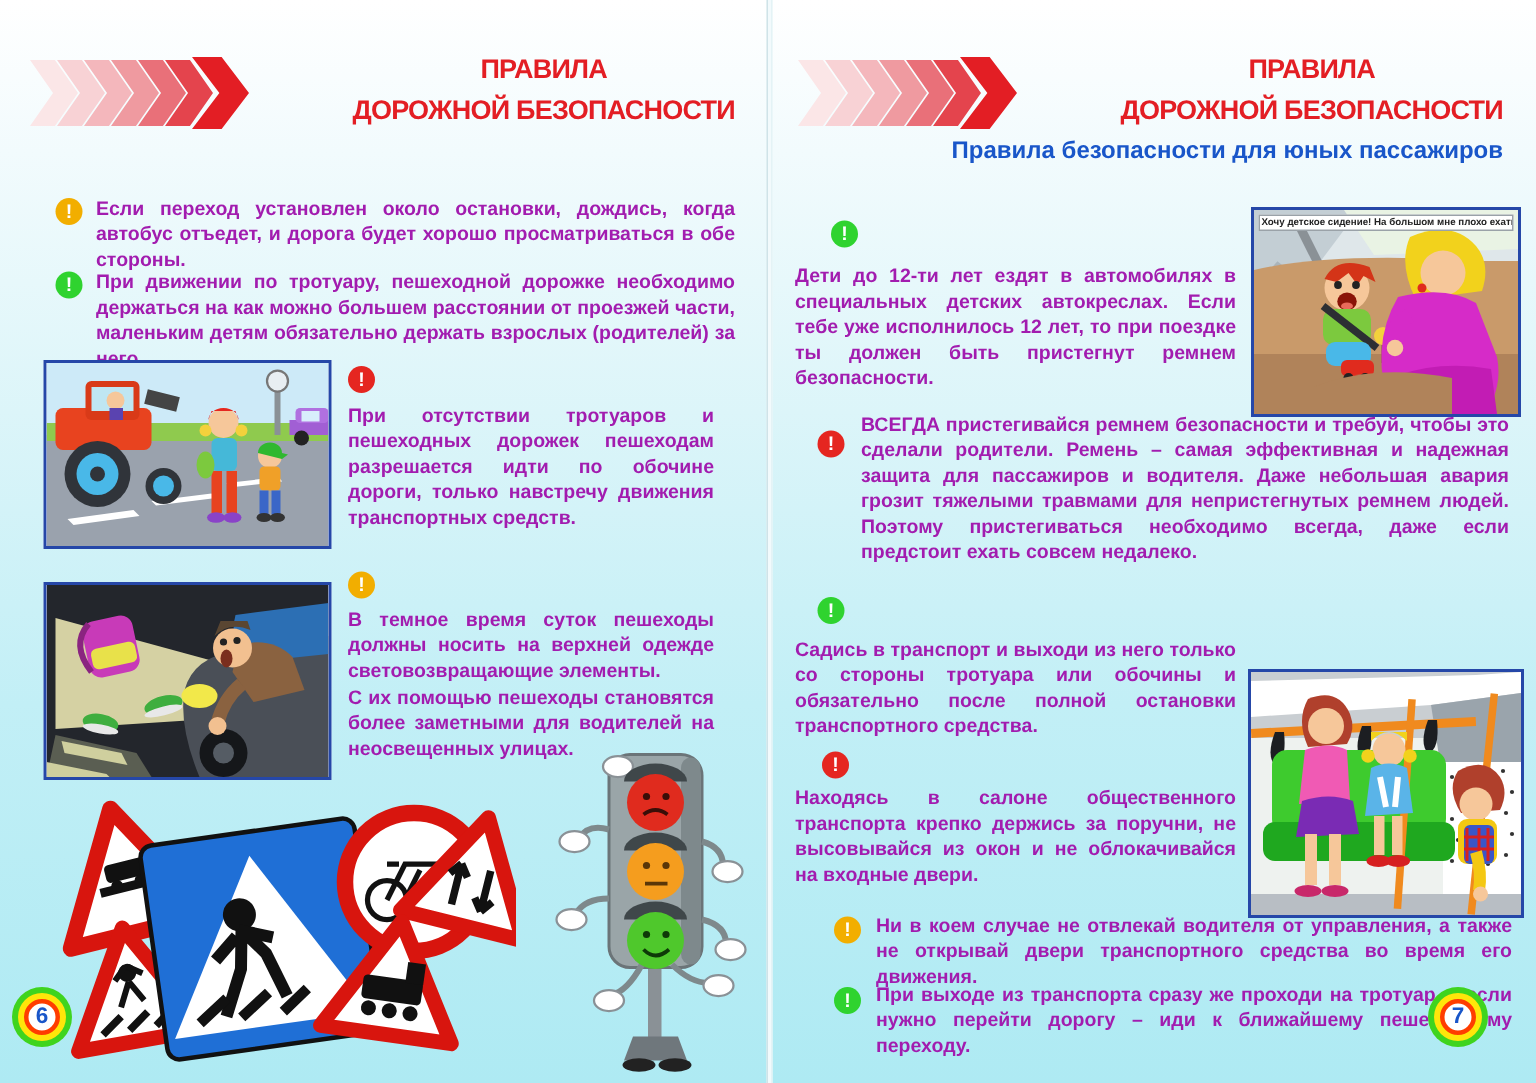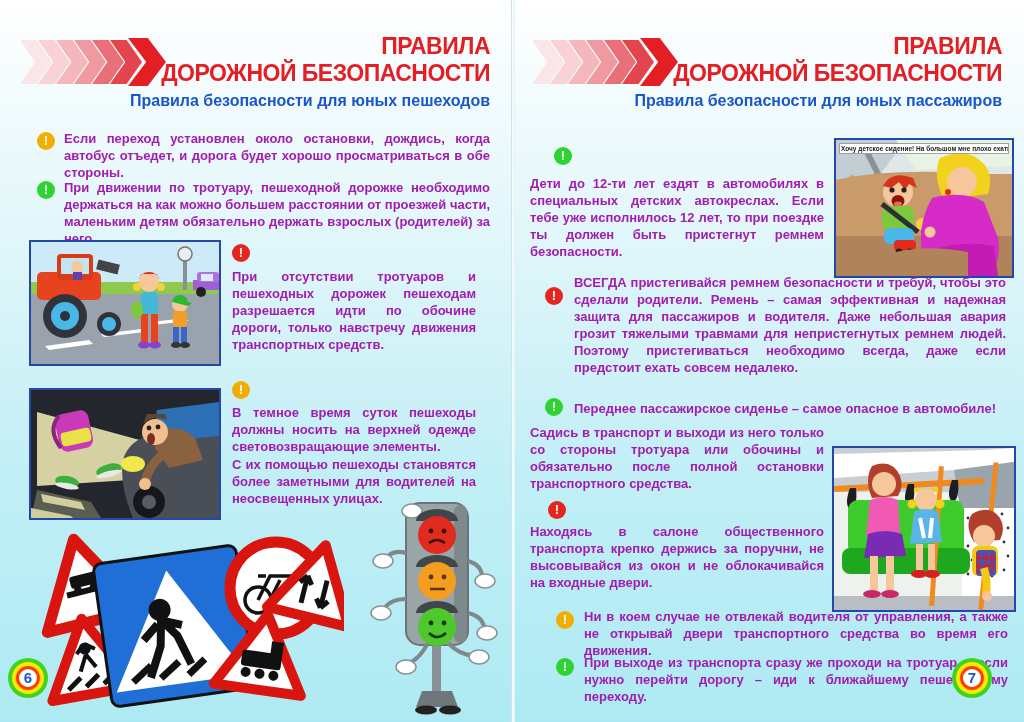--- a/index.html
+++ b/index.html
@@ -19,22 +19,22 @@
   .chevrons { position:absolute; left:34px; top:38px; display:flex; align-items:center; }
   .chev { width:32px; height:44px; margin-left:-14px;
           clip-path:polygon(0% 0%,52% 0%,100% 50%,52% 100%,0% 100%,48% 50%); }
   .chev:nth-child(1){ background:#fbe6e7; }
   .chev:nth-child(2){ background:#f8d2d5; }
   .chev:nth-child(3){ background:#f4b7bc; }
   .chev:nth-child(4){ background:#ef9aa0; }
   .chev:nth-child(5){ background:#e97079; }
   .chev:nth-child(6){ background:#e4444d; }
   .chev:nth-child(7){ background:#e31e24; width:38px; height:48px; }
-  .title { position:absolute; right:22px; top:33px; text-align:right;
-           color:#e31e24; font-weight:bold; font-size:23px; line-height:27px;
+  .title { position:absolute; right:22px; top:33px; text-align:center;
+           color:#e31e24; font-weight:bold; font-size:18px; line-height:27px;
            letter-spacing:-0.5px; white-space:nowrap; }
   .subtitle { position:absolute; right:22px; top:92px; color:#1956c9;
               font-weight:bold; font-size:16px; white-space:nowrap; }
 
   
   .icon { position:absolute; width:18px; height:18px; border-radius:50%;
           color:#ffffff; font-weight:bold; font-size:13px; line-height:18px;
           text-align:center; }
   .ic-yellow { background:#f2ae00; }
   .ic-green  { background:#2fd32f; }
@@ -70,21 +70,20 @@
       <span class="chev"></span>
     <span class="chev"></span>
       <span class="chev"></span>
       <span class="chev"></span>
     <span class="chev"></span>
   </div>
   <div class="title">
     <div>ПРАВИЛА</div>
     <div>ДОРОЖНОЙ БЕЗОПАСНОСТИ</div>
   </div>
-  <div class="subtitle">Правила безопасности для юных пешеходов</div>
 
   <span class="icon ic-yellow" style="left:37px; top:132px;">!</span>
   <div class="btxt" style="left:64px; top:130px; width:426px;">Если переход установлен около остановки, дождись, когда автобус отъедет, и дорога будет хорошо просматриваться в обе стороны.</div>
 
   <span class="icon ic-green" style="left:37px; top:181px;">!</span>
   <div class="btxt" style="left:64px; top:179px; width:426px;">При движении по тротуару, пешеходной дорожке необходимо держаться на как можно большем расстоянии от проезжей части, маленьким детям обязательно держать взрослых (родителей) за него.</div>
 
   <div class="pic" style="left:29px; top:240px; width:192px; height:126px;">
     <svg width="188" height="122" viewBox="0 0 188 122">
       <rect width="188" height="48" fill="#cdeaf8"></rect>
@@ -329,21 +328,20 @@
       <circle cx="94" cy="92" r="5.5" fill="#f6c79a"></circle>
       <path d="M40,118 q40,-16 92,-6 l0,24 -110,0 z" fill="#b0835a"></path>
     </svg>
     <div class="caption">Хочу детское сидение! На большом мне плохо ехать!</div>
   </div>
 
   <span class="icon ic-red" style="left:33px; top:287px;">!</span>
   <div class="btxt" style="left:62px; top:274px; width:432px;">ВСЕГДА пристегивайся ремнем безопасности и требуй, чтобы это сделали родители. Ремень – самая эффективная и надежная защита для пассажиров и водителя. Даже небольшая авария грозит тяжелыми травмами для непристегнутых ремнем людей. Поэтому пристегиваться необходимо всегда, даже если предстоит ехать совсем недалеко.</div>
 
   <span class="icon ic-green" style="left:33px; top:398px;">!</span>
-  <div class="btxt" style="left:62px; top:400px; width:432px; text-align:left;">Переднее пассажирское сиденье – самое опасное в автомобиле!</div>
 
   <div class="btxt narrow" style="left:18px; top:424px; width:294px;">Садись в транспорт и выходи из него только со стороны тротуара или обочины и обязательно после полной остановки транспортного средства.</div>
 
   <span class="icon ic-red" style="left:36px; top:501px;">!</span>
   <div class="btxt narrow" style="left:18px; top:523px; width:294px;">Находясь в салоне общественного транспорта крепко держись за поручни, не высовывайся из окон и не облокачивайся на входные двери.</div>
 
   <div class="pic" style="left:320px; top:446px; width:184px; height:166px;">
     <svg width="180" height="162" viewBox="0 0 180 162">
       <rect width="180" height="162" fill="#eef2ef"></rect>
       <rect width="180" height="44" fill="#c9ced2"></rect>

